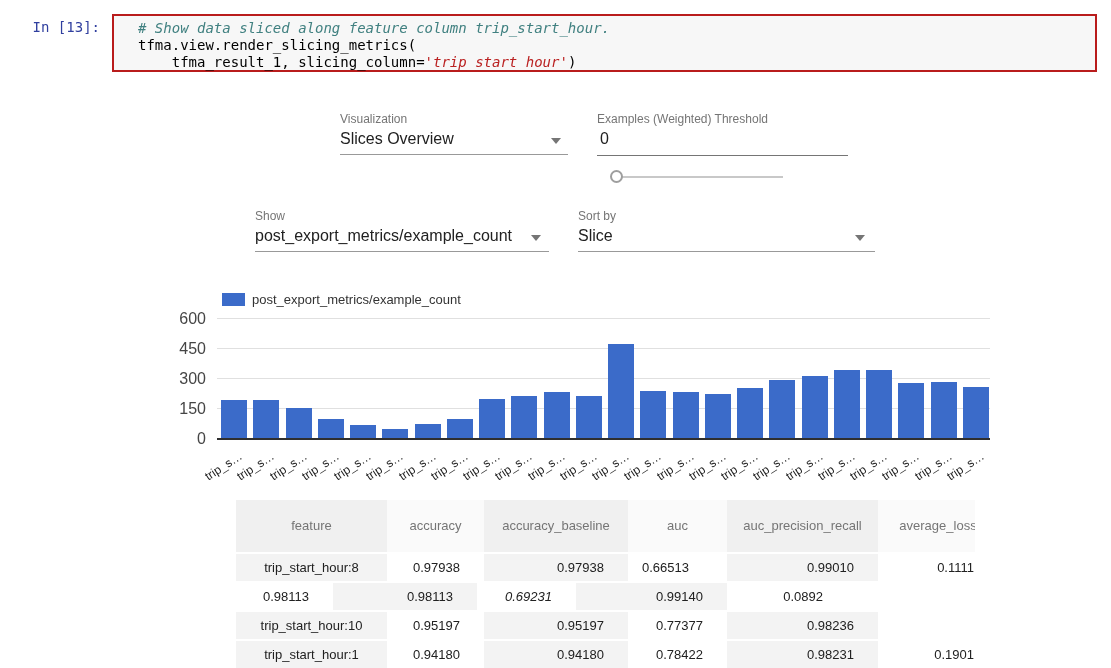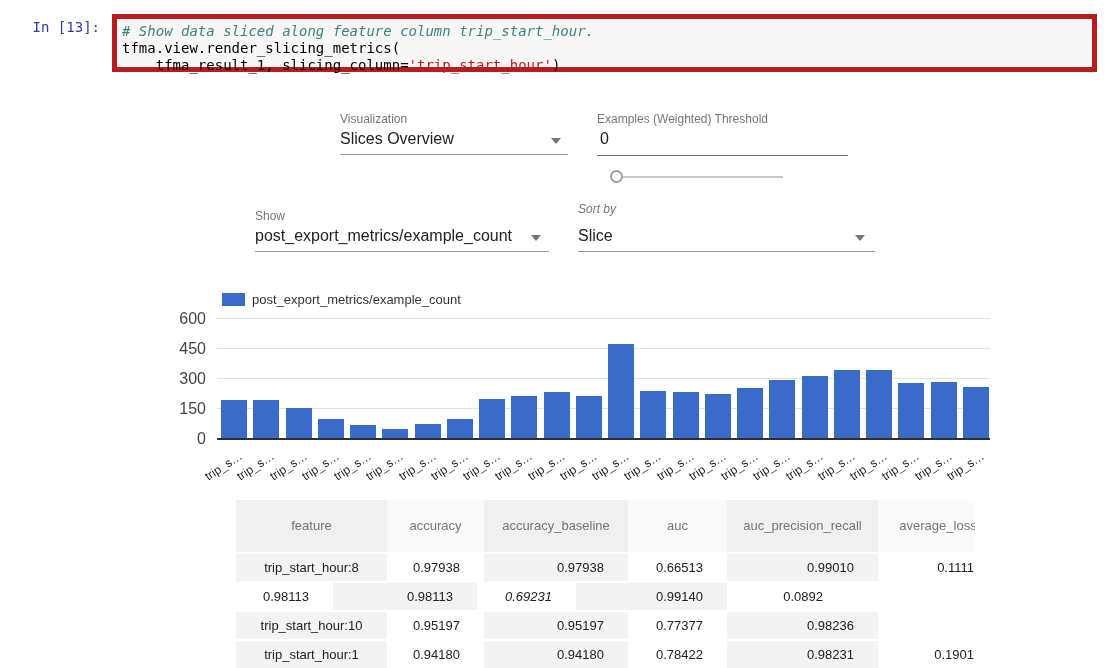--- a/index.html
+++ b/index.html
@@ -19,31 +19,31 @@
     left: 18px; top: 19px; width: 82px;
     text-align: right;
     font-family: "DejaVu Sans Mono", monospace;
     font-size: 14px; line-height: 17px;
     color: #303F9F;
     white-space: pre;
   }
   .code-box {
     left: 112px; top: 14px; width: 985px; height: 58px;
     background: #f7f7f7;
-    border: 5px solid #b91c1c;
-    padding: 4px 5px;
+    border: 2px solid #b91c1c;
+    padding: 4px 24px;
   }
   .code-line {
     font-family: "DejaVu Sans Mono", monospace;
     font-size: 14px; line-height: 17px;
     color: #000;
     white-space: pre;
   }
   .tok-comment { color: #408080; font-style: italic; }
-  .tok-string  { color: #BA2121; }
+  .tok-string  { color: #BA2121; font-style: italic; }
 
   
   .ctl-label { font-size: 12px; color: #757575; }
   .ctl-value { font-size: 16px; color: #212121; white-space: nowrap; }
   .underline { height: 1px; background: #999999; }
   .dd-arrow {
     width: 0; height: 0;
     border-left: 5px solid transparent;
     border-right: 5px solid transparent;
     border-top: 6px solid #757575;
@@ -117,21 +117,21 @@
   <div class="abs ctl-value" style="left:600px; top:130px;">0</div>
   <div class="abs underline" style="left:597px; top:155px; width:251px; background:#757575;"></div>
   <div class="abs slider-track" style="left:612px; top:176px; width:171px;"></div>
   <div class="abs slider-knob" style="left:610px; top:170px;"></div>
 
   <div class="abs ctl-label" style="left:255px; top:209px;">Show</div>
   <div class="abs ctl-value" style="left:255px; top:227px;">post_export_metrics/example_count</div>
   <div class="abs dd-arrow" style="left:531px; top:235px;"></div>
   <div class="abs underline" style="left:255px; top:251px; width:294px;"></div>
 
-  <div class="abs ctl-label" style="left:578px; top:202px;font-style:italic;">Sort by</div>
+  <div class="abs ctl-label" style="left:578px; top:209px;">Sort by</div>
   <div class="abs ctl-value" style="left:578px; top:227px;">Slice</div>
   <div class="abs dd-arrow" style="left:855px; top:235px;"></div>
   <div class="abs underline" style="left:578px; top:251px; width:297px;"></div>
 
   <div class="abs legend-swatch" style="left: 222px; top: 293px; background: rgb(59, 107, 201);" id="legend-swatch"></div>
   <div class="abs legend-label" style="left:252px; top:292px;">post_export_metrics/example_count</div>
   <div id="chart">
       <div class="abs ytick" style="left: 160px; top: 430px;">0</div>
       <div class="abs gridline" style="left: 217px; top: 408px; width: 773px;"></div>
       <div class="abs ytick" style="left: 160px; top: 400px;">150</div>
@@ -199,21 +199,21 @@
           <div class="t-hcell" style="width: 97px;">accuracy</div>
           <div class="t-hcell stripe" style="width: 144px;">accuracy_baseline</div>
           <div class="t-hcell" style="width: 99px;">auc</div>
           <div class="t-hcell stripe" style="width: 151px;">auc_precision_recall</div>
           <div class="t-hcell" style="width: 120px;">average_loss</div>
         </div>
         <div class="t-body-row">
           <div class="t-cell stripe feature" style="width: 151px;">trip_start_hour:8</div>
           <div class="t-cell" style="width: 97px;">0.97938</div>
           <div class="t-cell stripe" style="width: 144px;">0.97938</div>
-          <div class="t-cell" style="width: 99px;">0.66513</div>
+          <div class="t-cell" style="width: 99px; text-align: center;">0.66513</div>
           <div class="t-cell stripe" style="width: 151px;">0.99010</div>
           <div class="t-cell" style="width: 120px;">0.1111</div>
         </div>
         <div class="t-body-row">
           <div class="t-cell" style="width: 97px;">0.98113</div>
           <div class="t-cell stripe" style="width: 144px;">0.98113</div>
           <div class="t-cell" style="width: 99px; font-style: italic;">0.69231</div>
           <div class="t-cell stripe" style="width: 151px;">0.99140</div>
           <div class="t-cell" style="width: 120px;">0.0892</div>
         </div>

